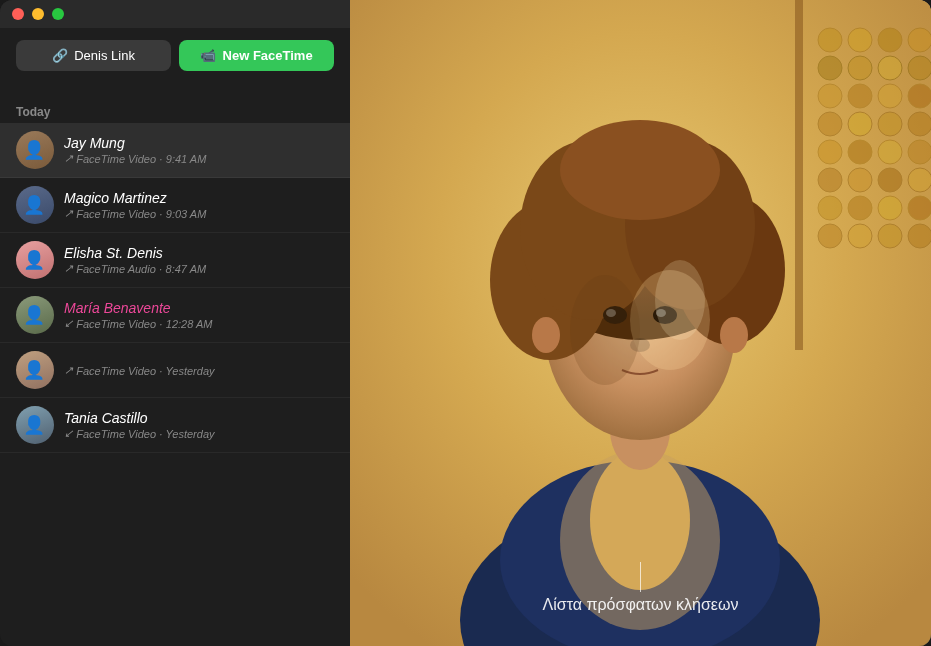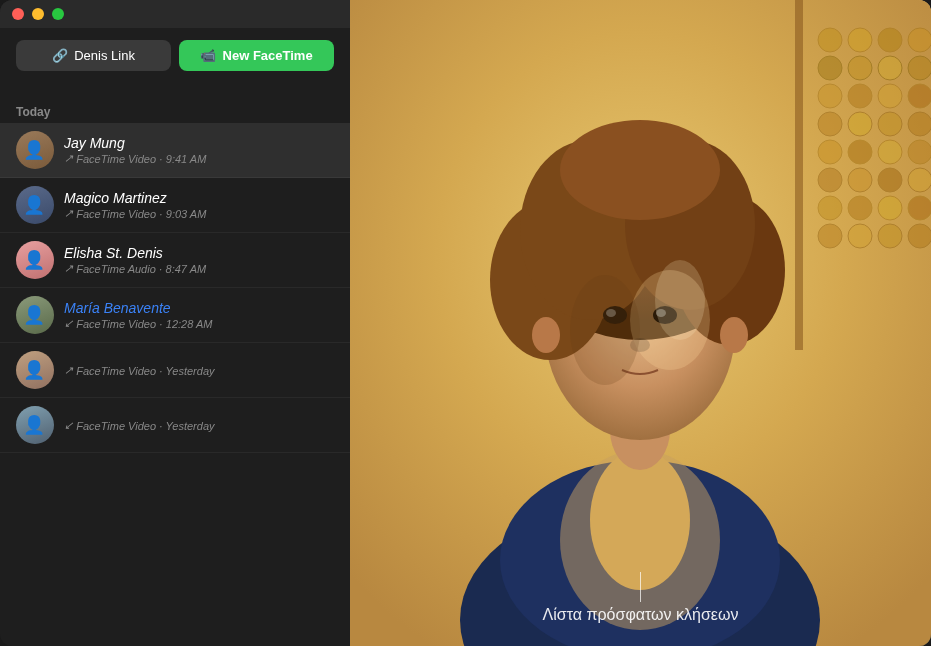--- a/index.html
+++ b/index.html
@@ -161,21 +161,21 @@
     .call-name {
       font-size: 14px;
       font-weight: 500;
       color: #fff;
       white-space: nowrap;
       overflow: hidden;
       text-overflow: ellipsis;
     }
 
     .call-name.missed {
-      color: #3b82f6;
+      color: #ec4899;
     }
 
     .call-detail {
       font-size: 11px;
       color: #888;
       display: flex;
       align-items: center;
       gap: 3px;
       margin-top: 1px;
     }
@@ -210,21 +210,21 @@
         radial-gradient(circle 60px at 92% 35%, rgba(160,120,60,0.5) 0%, transparent 60%),
         
         linear-gradient(to top, rgba(20,30,60,0.8) 0%, rgba(30,40,70,0.4) 25%, transparent 50%),
         
         linear-gradient(to left, rgba(255,220,150,0.3) 0%, transparent 40%);
     }
 
     
     .annotation-area {
       position: absolute;
-      bottom: 2px;
+      bottom: 12px;
       left: 0;
       right: 0;
       height: 80px;
       display: flex;
       align-items: flex-end;
       justify-content: center;
       padding-bottom: 20px;
     }
 
     .annotation-container {
@@ -355,20 +355,21 @@
             <div class="call-detail">
               <span>↗</span>
               <span>FaceTime Video · Yesterday</span>
             </div>
           </div>
         </li>
 
         <li class="call-item">
           <div class="avatar face-tania">👤</div>
           <div class="call-info">
+            <div class="call-name">Tania Castillo</div>
             <div class="call-detail">
               <span>↙</span>
               <span>FaceTime Video · Yesterday</span>
             </div>
           </div>
         </li>
       </ul>
 
     </div>
 

